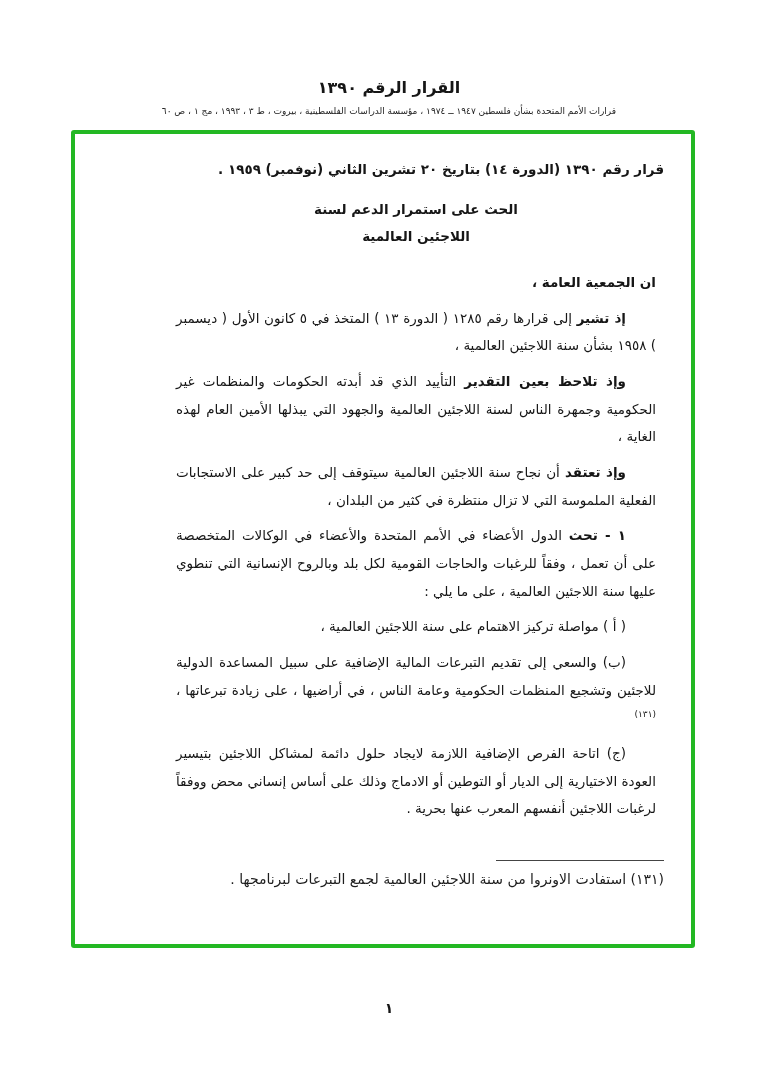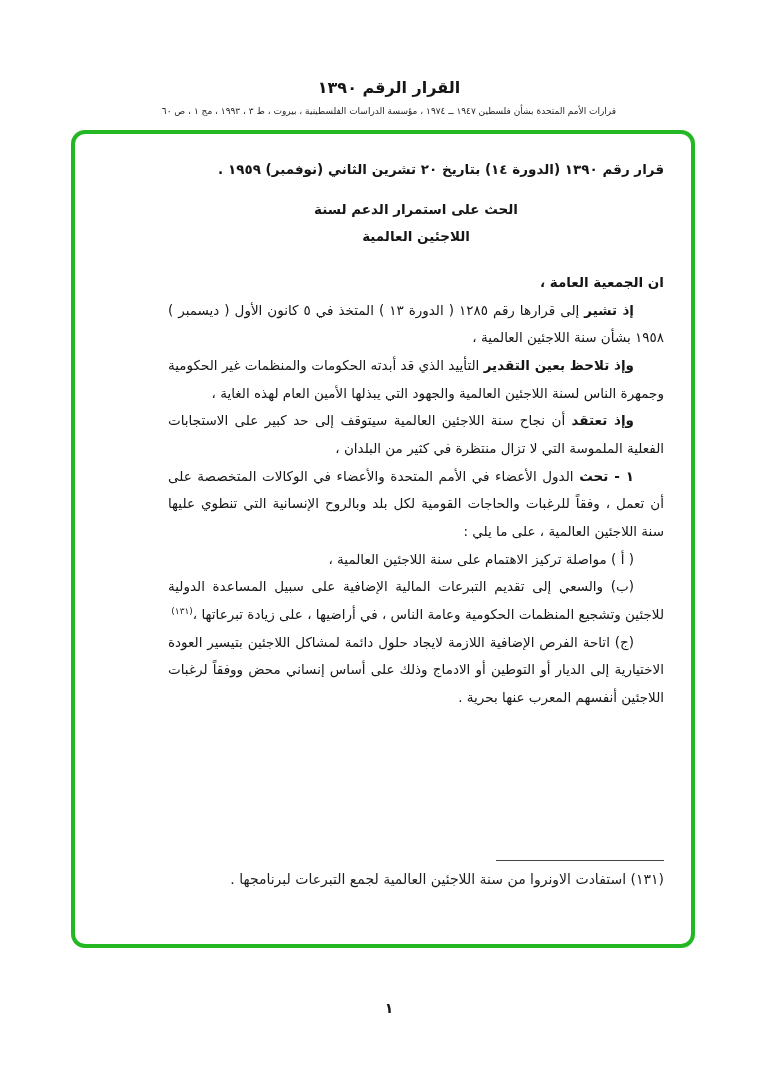--- a/index.html
+++ b/index.html
@@ -11,31 +11,31 @@
     font-family: "DejaVu Sans", sans-serif;
     overflow: hidden;
   }
   .header { position: absolute; top: 58px; left: 0; width: 778px; text-align: center; direction: rtl; margin-top: 20px; }
   .doc-title { font-size: 16px; font-weight: bold; margin: 0; }
   .doc-citation { font-size: 9px; margin-top: 9px; color: #222; }
 
   .frame {
     position: absolute; top: 130px; left: 71px;
     width: 616px; height: 810px;
-    border: 4px solid #23b823; border-radius: 14px;
+    border: 4px solid #23b823; border-radius: 3px;
     background: #ffffff;
   }
   .text-block {
     position: absolute; top: 22px; right: 27px; left: 93px;
     direction: rtl; text-align: justify;
     font-size: 13.5px; line-height: 2.05;
   }
   .res-heading { font-weight: bold; margin: 0 0 12px 0; }
   .res-subtitle { text-align: center; font-weight: bold; margin: 0 0 18px 0; }
-  .para { margin: 0; text-indent: 30px; }
+  .para { margin: 8px; text-indent: 30px; }
   .para.no-indent { text-indent: 0; }
   .lead { font-weight: bold; }
   sup { font-size: 9px; }
 
   .footnote-area {
     position: absolute; left: 93px; right: 27px; bottom: 52px;
     direction: rtl; font-size: 14px; line-height: 1.7; color: #1c1c1c;
   }
   .footnote-rule {
     width: 168px; border-top: 1px solid #444;

